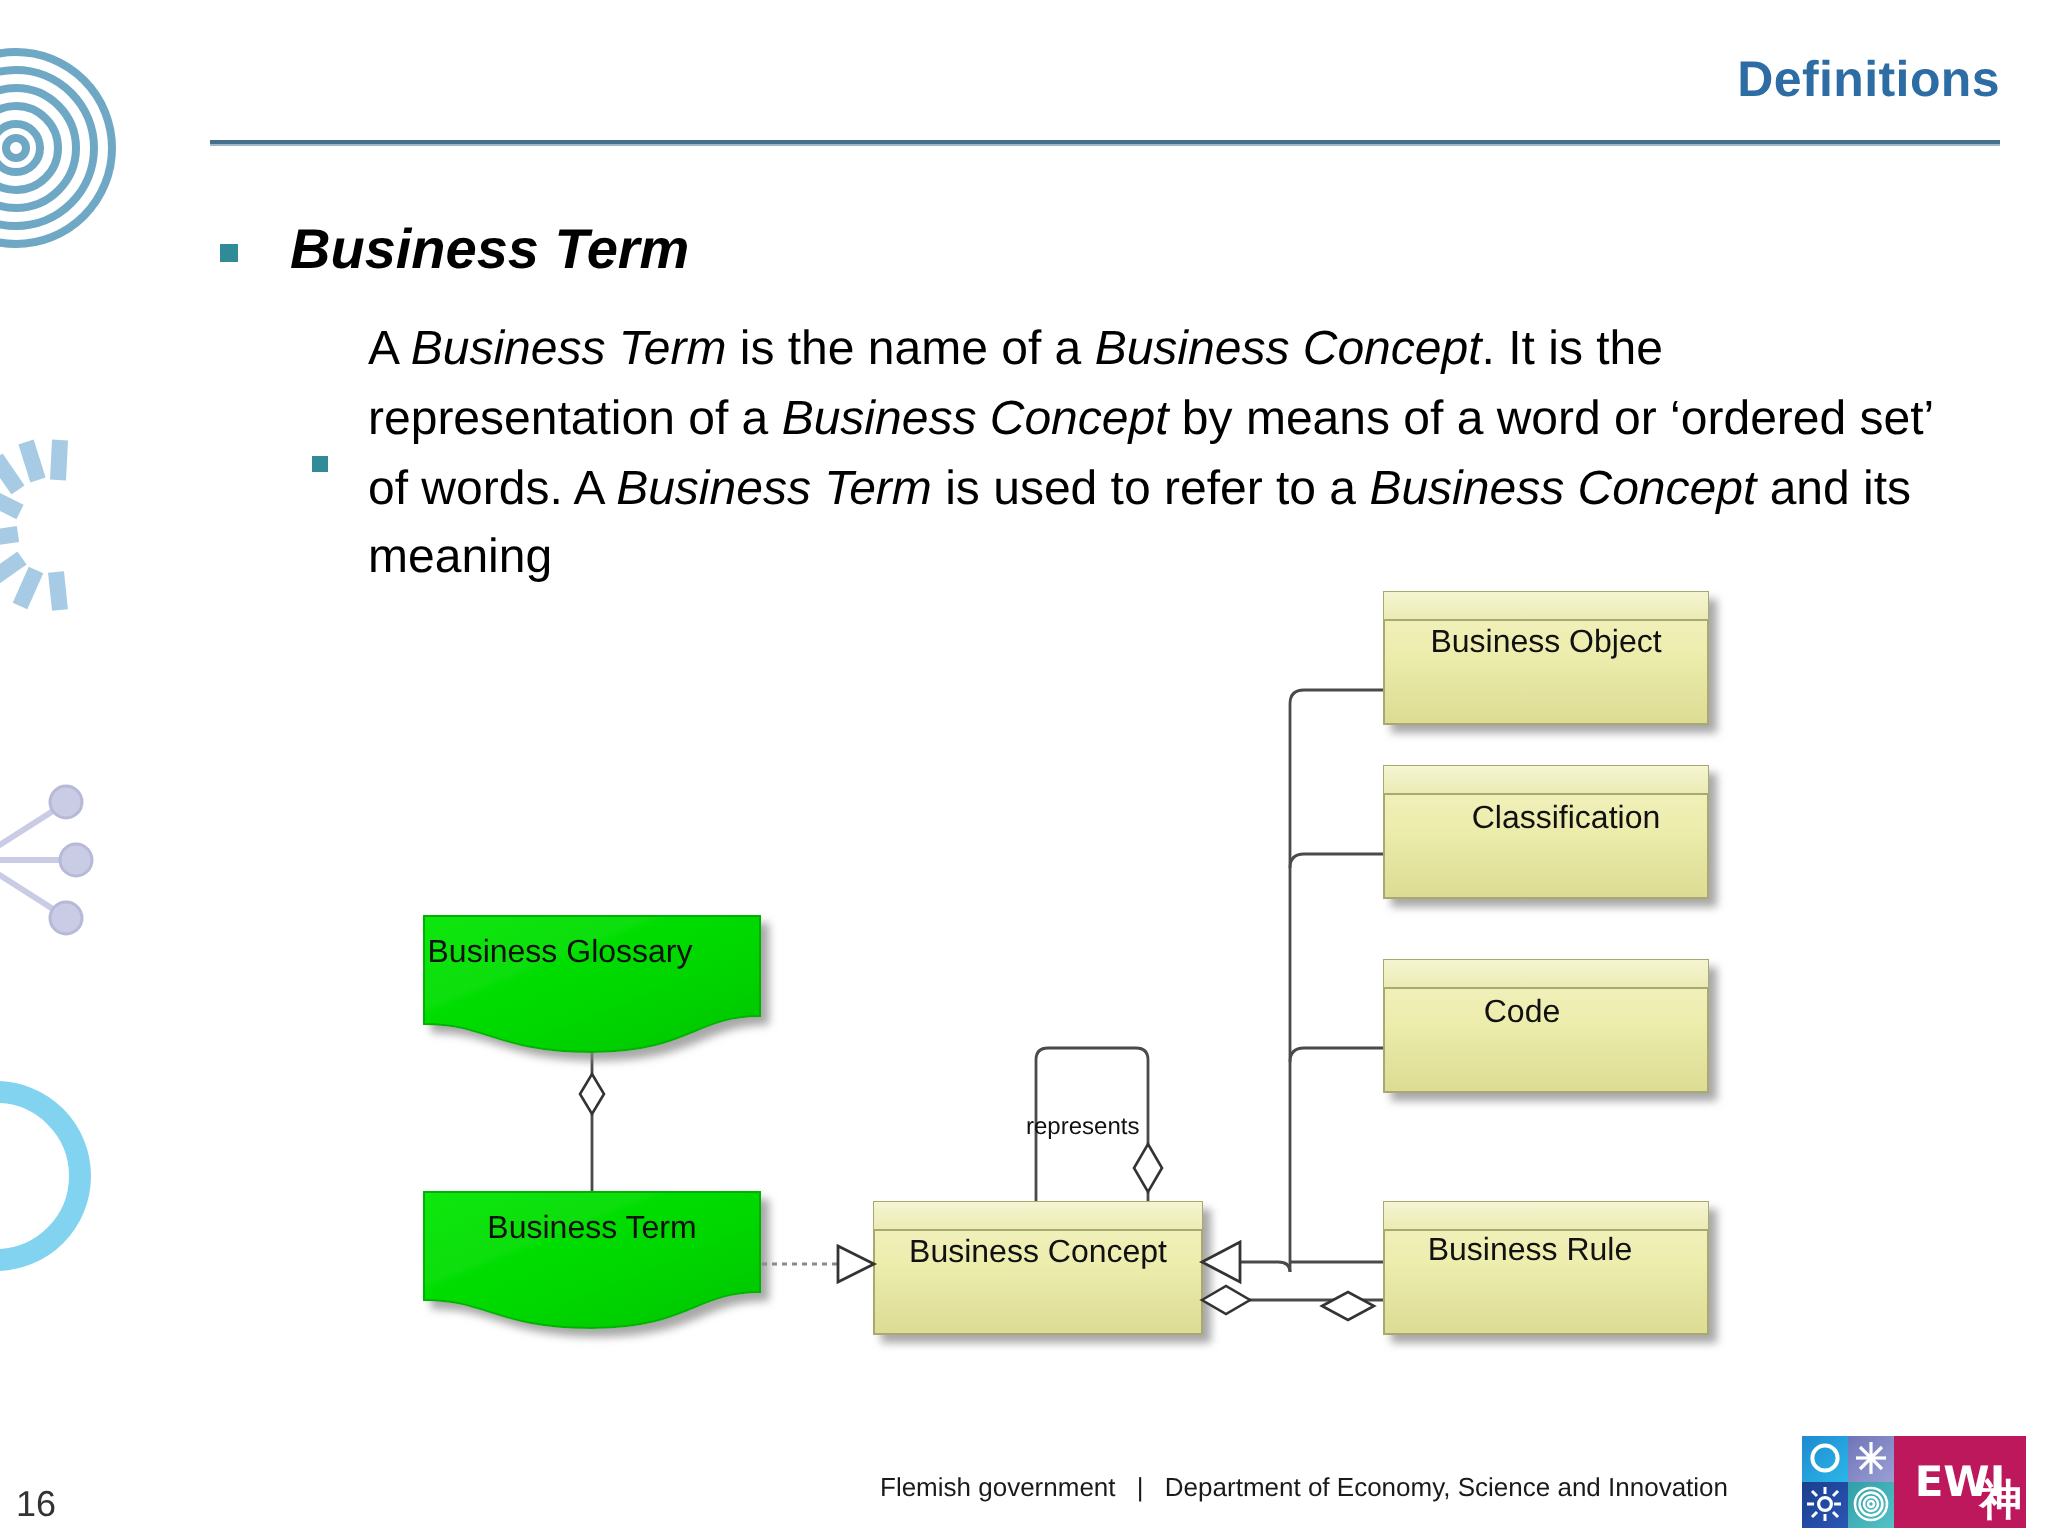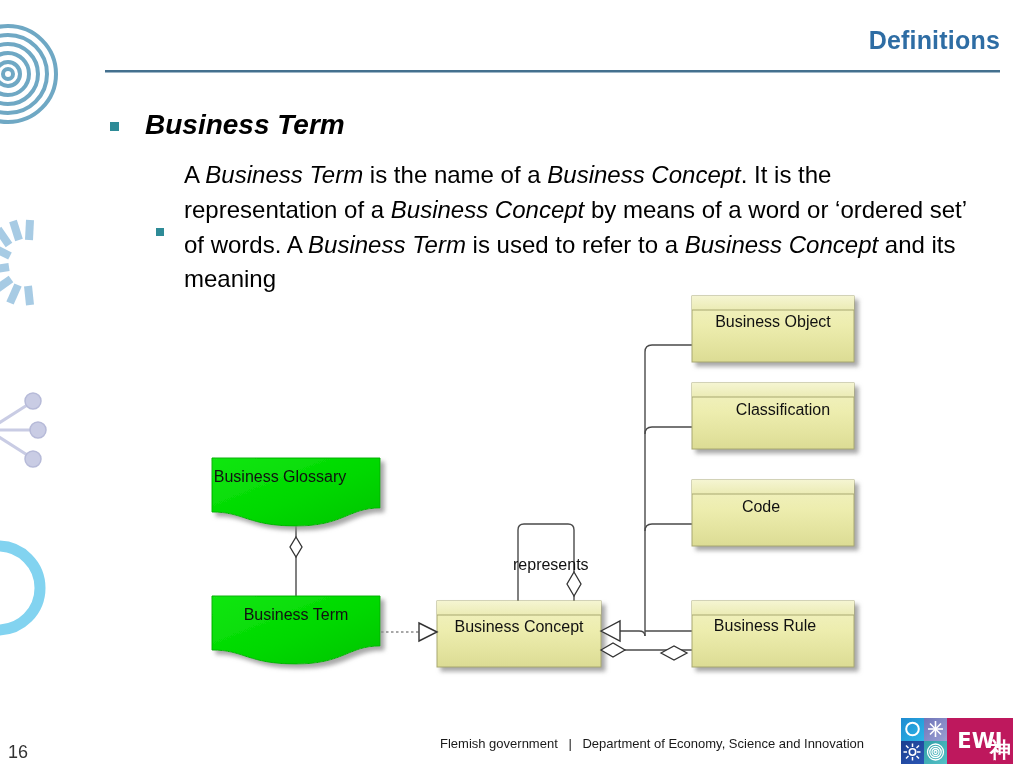--- a/index.html
+++ b/index.html
@@ -100,21 +100,21 @@
   .node-label {
     position: absolute;
     font-size: 16px;
     color: #111111;
     text-align: center;
     white-space: nowrap;
     pointer-events: none;
   }
   .edge-label {
     position: absolute;
-    font-size: 16px;
+    font-size: 12px;
     color: #111111;
     white-space: nowrap;
     pointer-events: none;
   }
 
   
   #footer-text {
     position: absolute;
     left: 440px;
     top: 736px;

